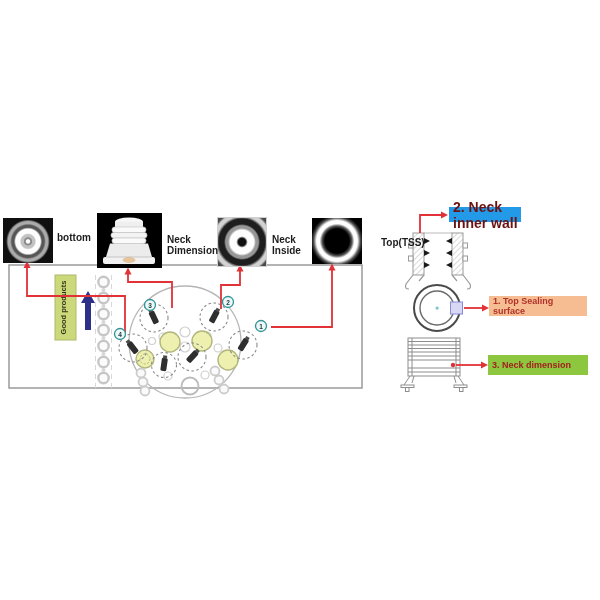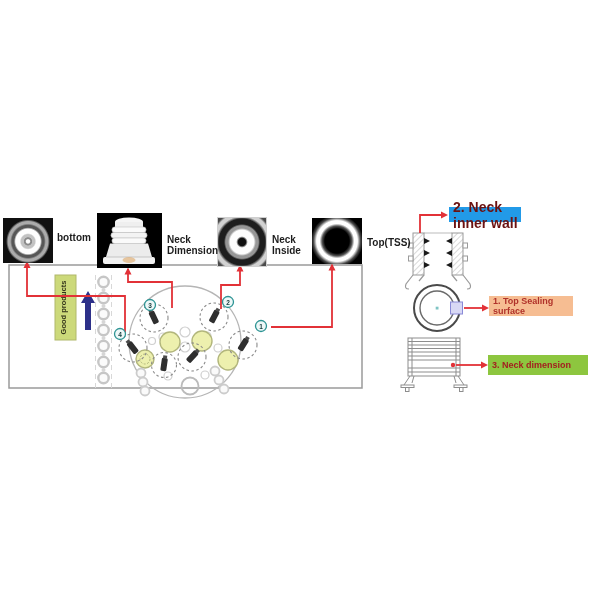--- a/index.html
+++ b/index.html
@@ -15,25 +15,25 @@
       #1e1e1e 53% 68%, #d2d2d2 76% 85%, #4a4a4a 91% 100%);}
   .cam-toptss{left:312px;top:218px;width:50px;height:46px;
     background:radial-gradient(circle at 50% 50%, #000 0 36%, #555 44%, #ffffff 51% 60%,
       #4a4a4a 69%, #000 77% 100%);}
   .cam-neckdim{left:97px;top:213px;width:65px;height:55px;}
   .cam-label{position:absolute;font-weight:bold;font-size:10px;line-height:11px;color:#1d1d1d;
     white-space:pre-line;}
   .lbl-bottom{left:57px;top:232px;}
   .lbl-neckdim{left:167px;top:234px;}
   .lbl-neckinside{left:272px;top:234px;}
-  .lbl-toptss{left:367px;top:237px;}
+  .lbl-toptss{left:381px;top:237px;}
   .legend-box{position:absolute;font-weight:bold;display:flex;align-items:center;
     padding-left:4px;box-sizing:border-box;}
   .legend-2{left:449px;top:207px;width:72px;height:15px;font-size:14px;}
-  .legend-1{left:489px;top:296px;width:84px;height:20px;font-size:9px;}
+  .legend-1{left:489px;top:296px;width:98px;height:20px;font-size:9px;}
   .legend-3{left:488px;top:355px;width:100px;height:20px;font-size:9px;}
 </style>
 </head>
 <body>
 
 <div id="canvas">
 
 <svg id="art" width="600" height="600" viewBox="0 0 600 600">
   <defs>
     <pattern id="hatch" width="4" height="4" patternUnits="userSpaceOnUse" patternTransform="rotate(45)">

